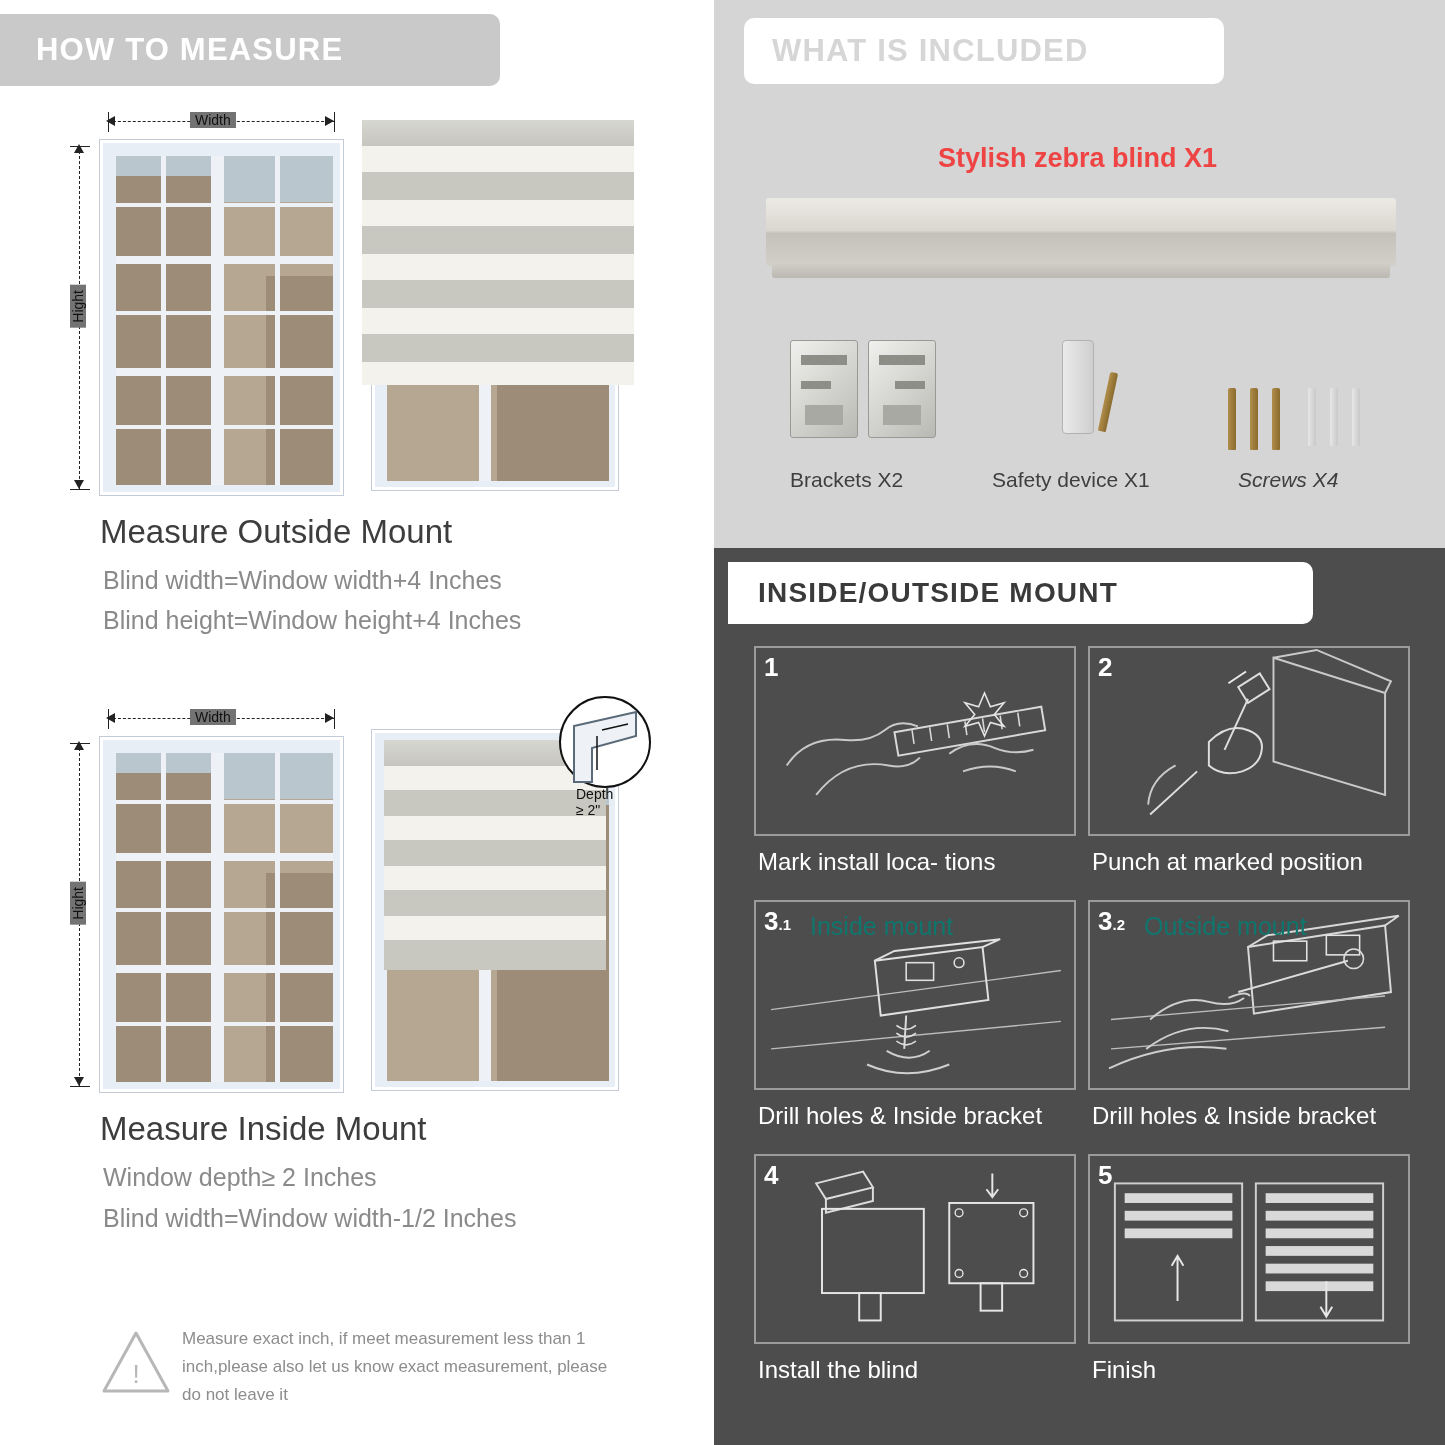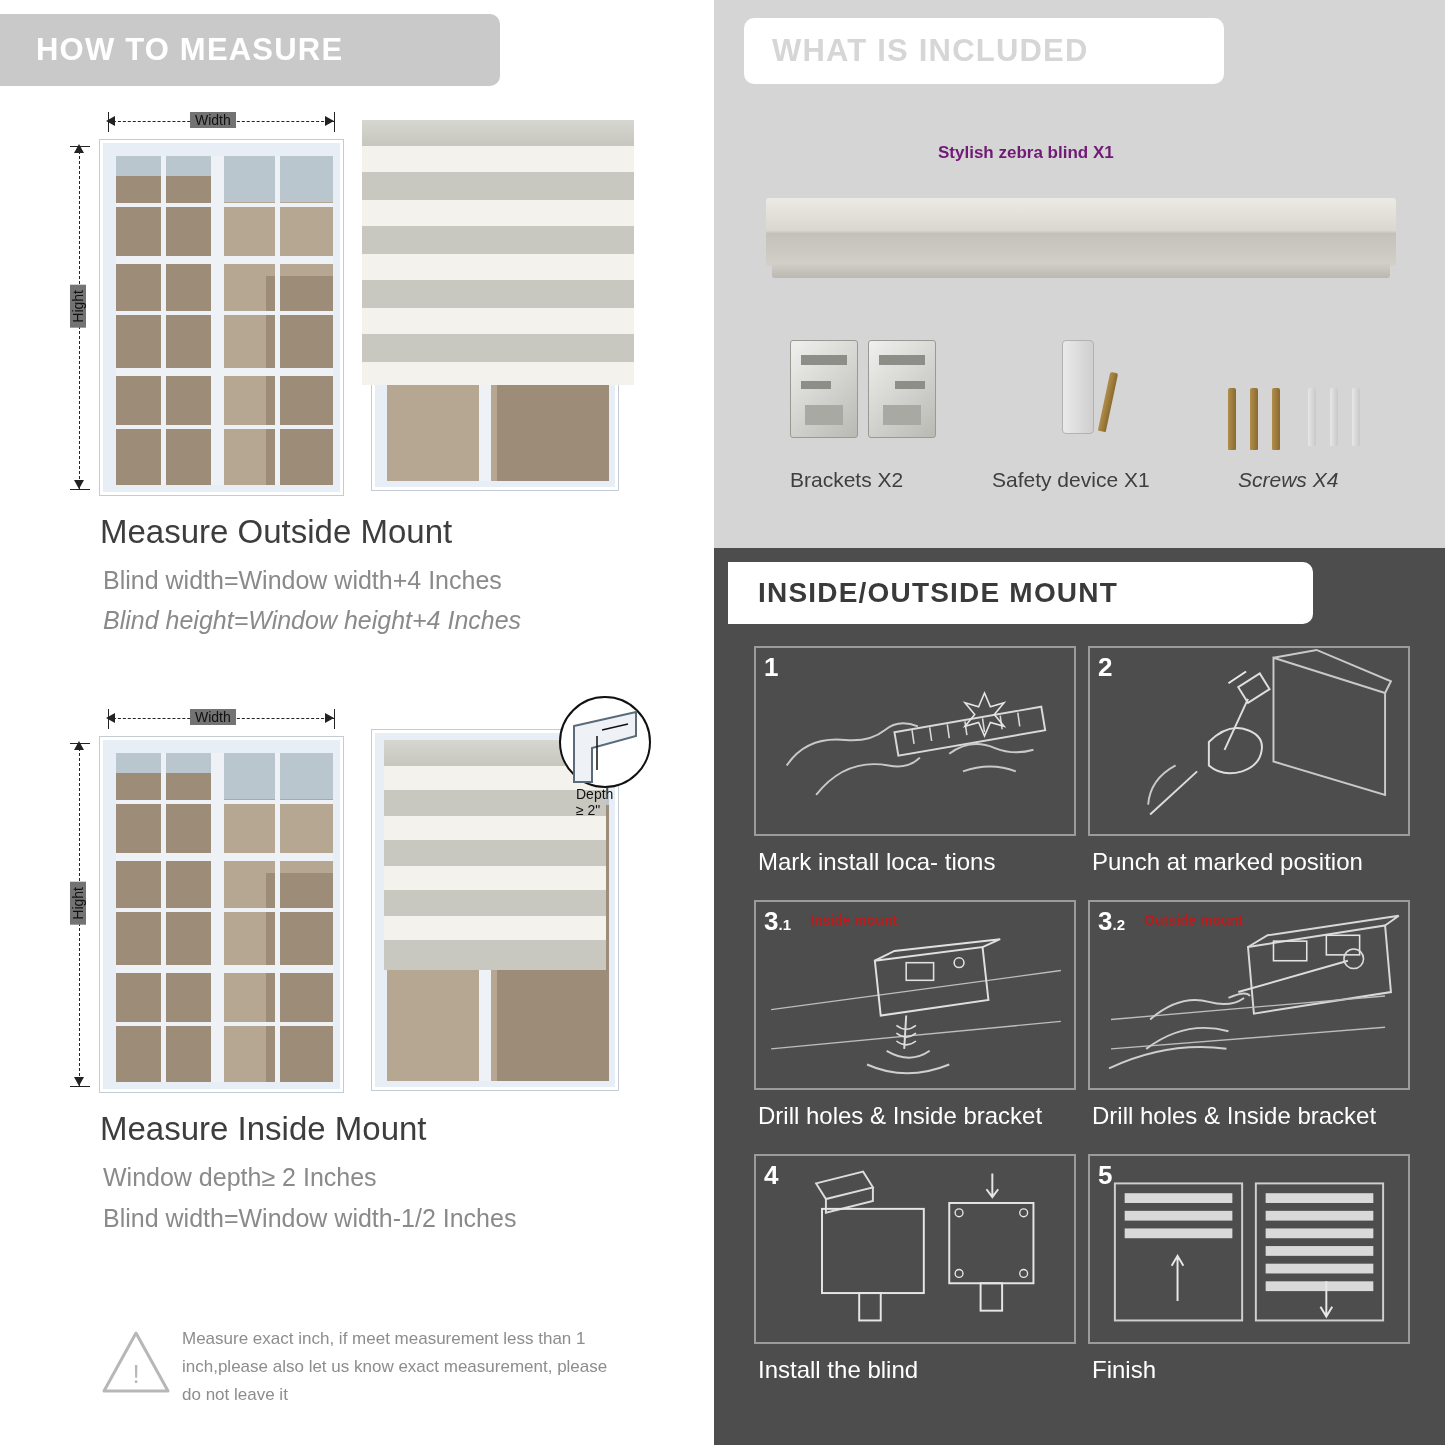--- a/index.html
+++ b/index.html
@@ -77,21 +77,21 @@
     left:744px;top:18px;width:480px;height:66px;
     background:#ffffff;color:#d6d6d6;font-size:31px;
     border-radius:10px;padding-left:28px;box-sizing:border-box;
   }
   .banner.mount-banner{
     left:728px;top:562px;width:585px;height:62px;
     background:#ffffff;color:#3a3a3a;font-size:28px;
     border-radius:0 10px 10px 0;padding-left:30px;box-sizing:border-box;
   }
 
-  .inc-title{position:absolute;font-size:17px;font-weight:bold;color:#701a75;}
+  .inc-title{position:absolute;font-size:27px;font-weight:bold;color:#ef4444;}
   .inc-label{position:absolute;font-size:21px;color:#3f3f3f;}
 
   .headrail{
     position:absolute;left:766px;top:198px;width:630px;height:68px;
     background:linear-gradient(180deg,#eceae4 0%,#d9d7cf 48%,#c3c1b9 52%,#d2d0c8 100%);
     border-radius:3px;
   }
   .headrail:after{
     content:"";position:absolute;left:6px;top:66px;width:618px;height:14px;
     background:linear-gradient(180deg,#cfcdc5,#bab8b0);border-radius:0 0 3px 3px;
@@ -100,21 +100,21 @@
   .bracket{position:absolute;width:66px;height:96px;background:linear-gradient(135deg,#f0f0ee,#b9b9b4);border:1px solid #9a9a95;border-radius:3px;}
   .bracket .slot{position:absolute;background:#8e8e89;}
   .safety{position:absolute;width:30px;height:92px;background:linear-gradient(90deg,#eaeaea,#cfcfcf);border:1px solid #b2b2b2;border-radius:4px;}
   .screw{position:absolute;width:8px;background:linear-gradient(90deg,#b08d4a,#8a6b2e);border-radius:2px 2px 1px 1px;}
   .screw.clear{background:linear-gradient(90deg,#e7e7e7,#c8c8c8);}
 
   
   .step{position:absolute;background:#4d4d4d;border:2px solid #9b9b9b;box-sizing:border-box;}
   .step-num{position:absolute;left:8px;top:4px;color:#ffffff;font-size:26px;font-weight:bold;}
   .step-num small{font-size:15px;}
-  .step-inline{position:absolute;color:#b91c1c;font-size:14px;font-weight:bold;}
+  .step-inline{position:absolute;color:#0f766e;font-size:25px;font-weight:normal;}
   .step-cap{position:absolute;color:#ffffff;font-size:24px;}
   .sketch{position:absolute;left:0;top:0;width:100%;height:100%;}
 </style>
 </head>
 <body>
 
 <div class="page">
 
   <div class="left">
 
@@ -173,21 +173,21 @@
         <div class="stripe-light" style="left:0;top:134px;width:272px;height:26px;"></div>
         <div class="stripe-dark" style="left:0;top:160px;width:272px;height:28px;"></div>
         <div class="stripe-light" style="left:0;top:188px;width:272px;height:26px;"></div>
         <div class="stripe-dark" style="left:0;top:214px;width:272px;height:28px;"></div>
         <div class="stripe-light" style="left:0;top:242px;width:272px;height:23px;"></div>
       </div>
     </div>
 
     <div class="heading" style="left:100px;top:513px;">Measure Outside Mount</div>
     <div class="bodyline" style="left:103px;top:566px;">Blind width=Window width+4 Inches</div>
-    <div class="bodyline" style="left:103px;top:606px;font-style:italic;">Blind height=Window height+4 Inches</div>
+    <div class="bodyline" style="left:103px;top:606px;">Blind height=Window height+4 Inches</div>
 
     <div class="winblock">
 
       <div class="dim-line-h" style="left:108px;top:718px;width:226px;"></div>
       <div class="arrow-l" style="left:106px;top:713px;"></div>
       <div class="arrow-r" style="left:325px;top:713px;"></div>
       <div class="tick-v" style="left:108px;top:709px;height:20px;"></div>
       <div class="tick-v" style="left:334px;top:709px;height:20px;"></div>
       <div class="dim-label" style="left:190px;top:709px;">Width</div>
 

